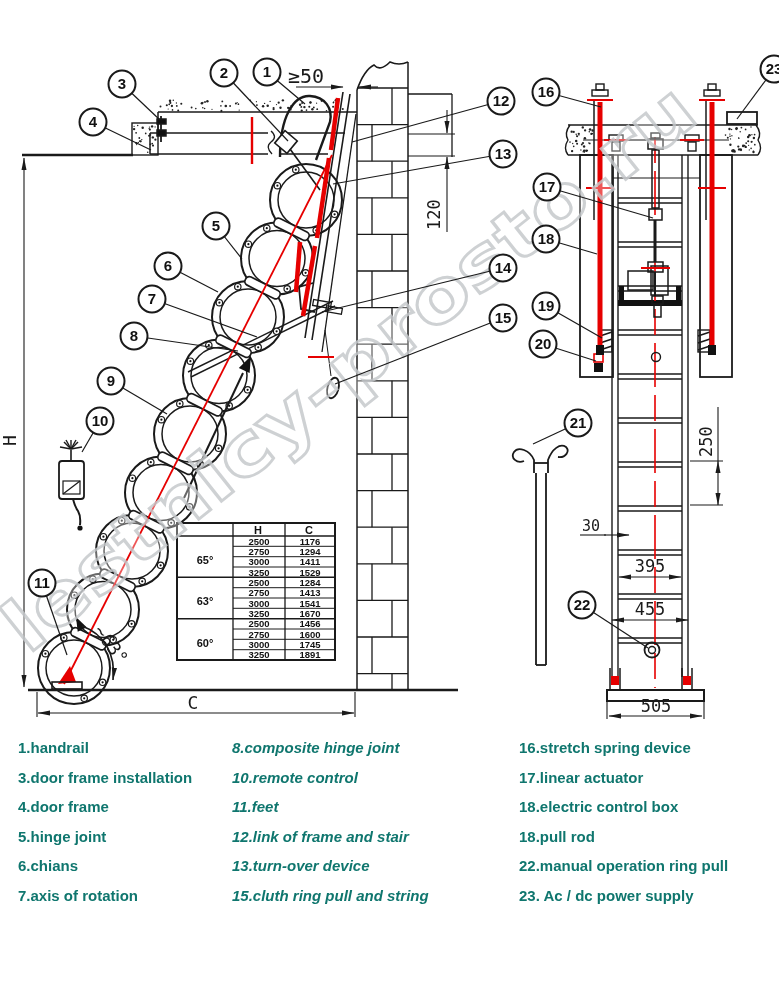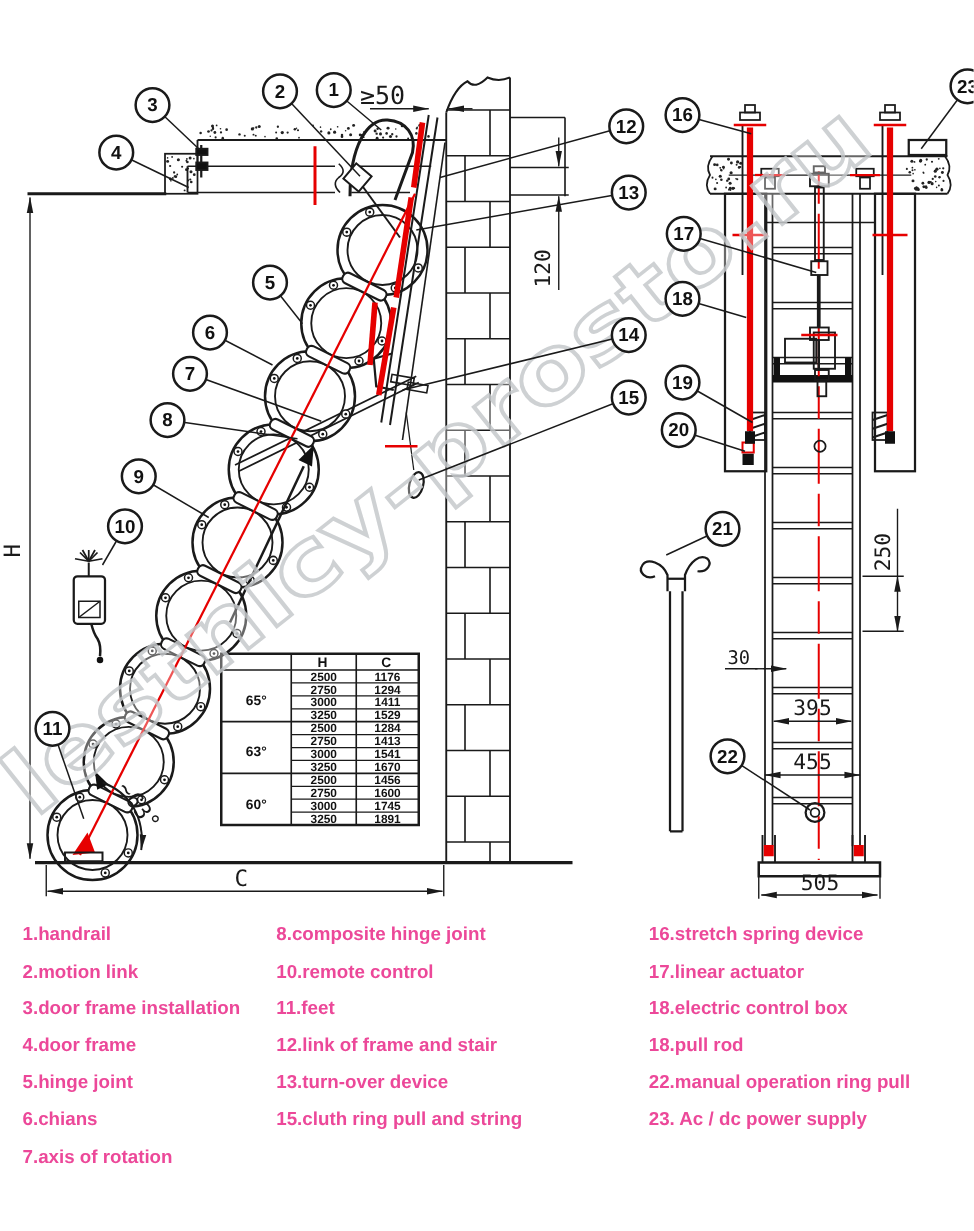--- a/index.html
+++ b/index.html
@@ -4,23 +4,23 @@
 <style>
   html,body{margin:0;padding:0;background:#fff;}
   .page{position:relative;width:779px;height:985px;background:#ffffff;overflow:hidden;
         font-family:"Liberation Sans",sans-serif;}
   svg{display:block;}
   .dim{font-family:"DejaVu Sans Mono",monospace;fill:#1a1a1a;}
   .co {font-family:"Liberation Sans",sans-serif;font-weight:bold;fill:#111;font-size:15px;}
   .tbl{font-family:"Liberation Sans",sans-serif;font-weight:bold;fill:#111;}
   .legend{position:absolute;left:0;top:733px;width:779px;height:252px;}
   .legend .col{position:absolute;top:0;}
-  .legend .item{font-weight:bold;font-size:15px;color:#ec4899;height:29.6px;line-height:29.6px;white-space:nowrap;}
+  .legend .item{font-weight:bold;font-size:15px;color:#0f766e;height:29.6px;line-height:29.6px;white-space:nowrap;}
   .c1{left:18px;top:6px;}
-  .c2{left:221px;top:3px;}
+  .c2{left:232px;top:3px;font-style:italic;}
   .c3{left:519px;top:3px;}
 </style>
 </head>
 <body>
 
 <div class="page">
 
 <svg id="dwg" width="779" height="735" viewBox="0 0 779 735">
   <defs>
     <marker id="ah" viewBox="0 0 12 6" markerWidth="13" markerHeight="7" refX="11.5" refY="3" orient="auto-start-reverse" markerUnits="userSpaceOnUse">
@@ -780,21 +780,20 @@
           <line x1="774" y1="69" x2="737" y2="119" stroke="#1a1a1a" stroke-width="1.2"></line>
           <circle cx="774" cy="69" r="13.5" fill="#fff" stroke="#1a1a1a" stroke-width="2"></circle>
           <text x="774" y="74" text-anchor="middle" class="co">23</text>
         </g>
       </g>
 </svg>
 
 <div class="legend">
   <div class="col c1">
     <div class="item">1.handrail</div>
-    <div class="item">2.motion link</div>
     <div class="item">3.door frame installation</div>
     <div class="item">4.door frame</div>
     <div class="item">5.hinge joint</div>
     <div class="item">6.chians</div>
     <div class="item">7.axis of rotation</div>
   </div>
   <div class="col c2">
     <div class="item">8.composite hinge joint</div>
     <div class="item">10.remote control</div>
     <div class="item">11.feet</div>

